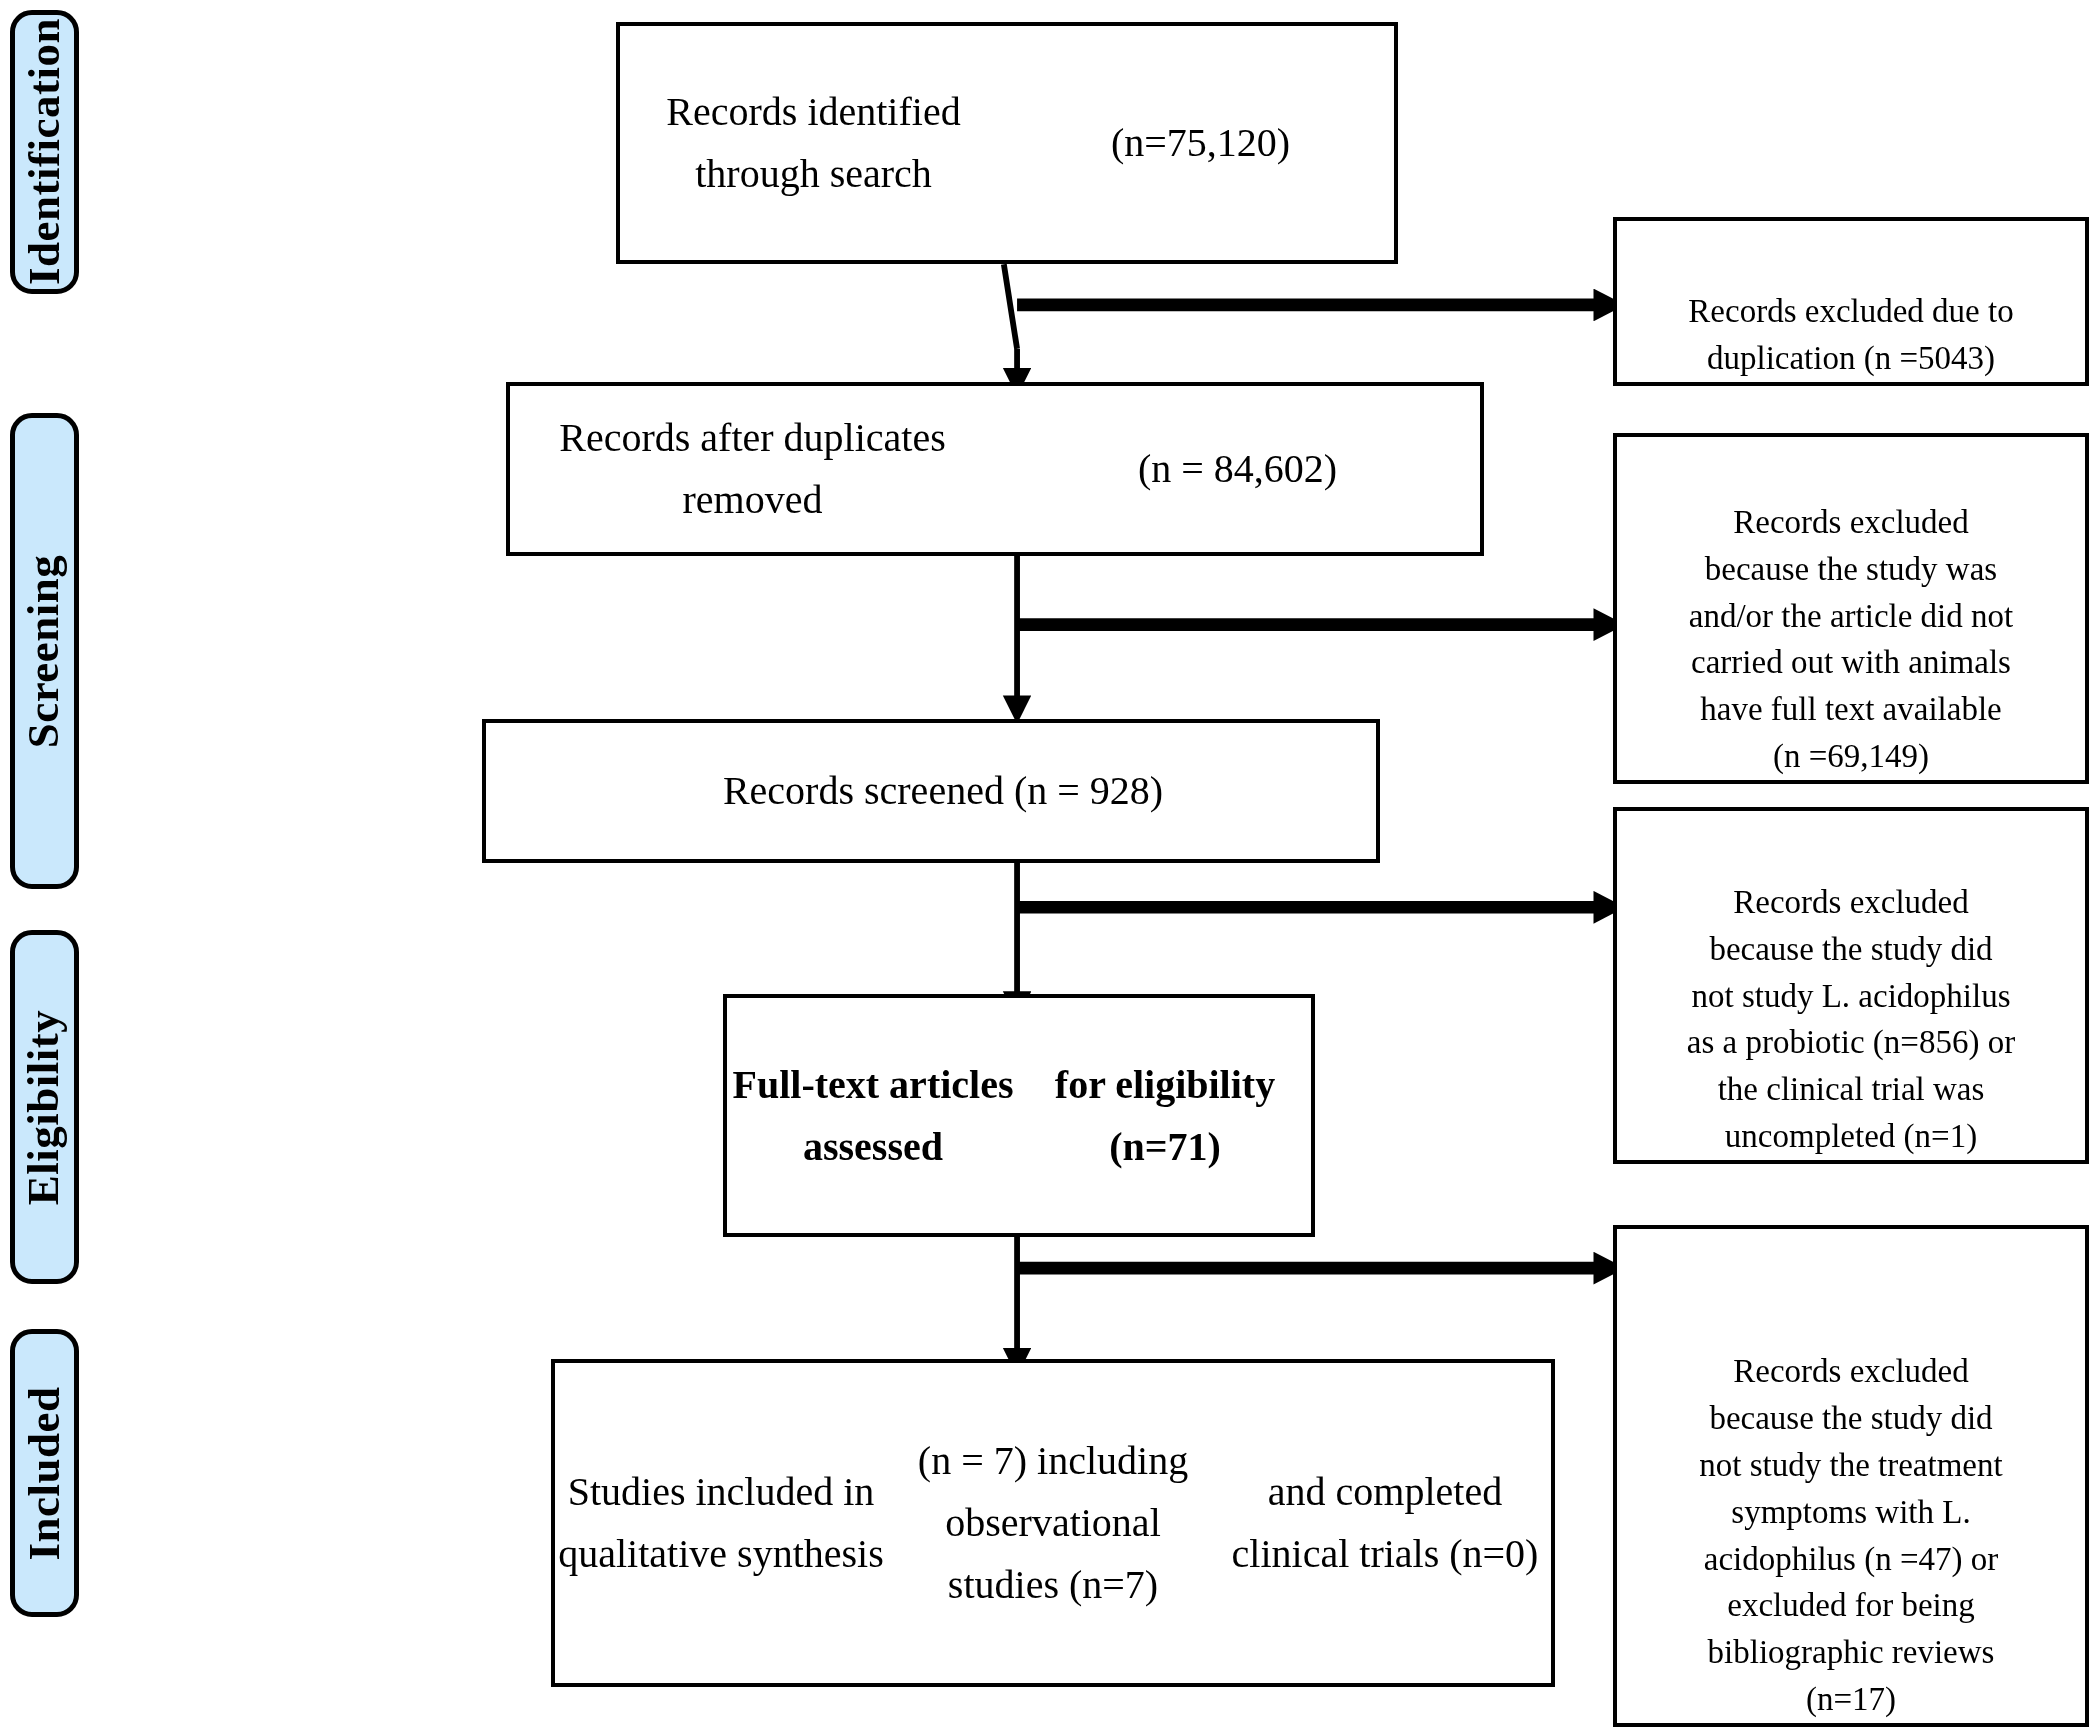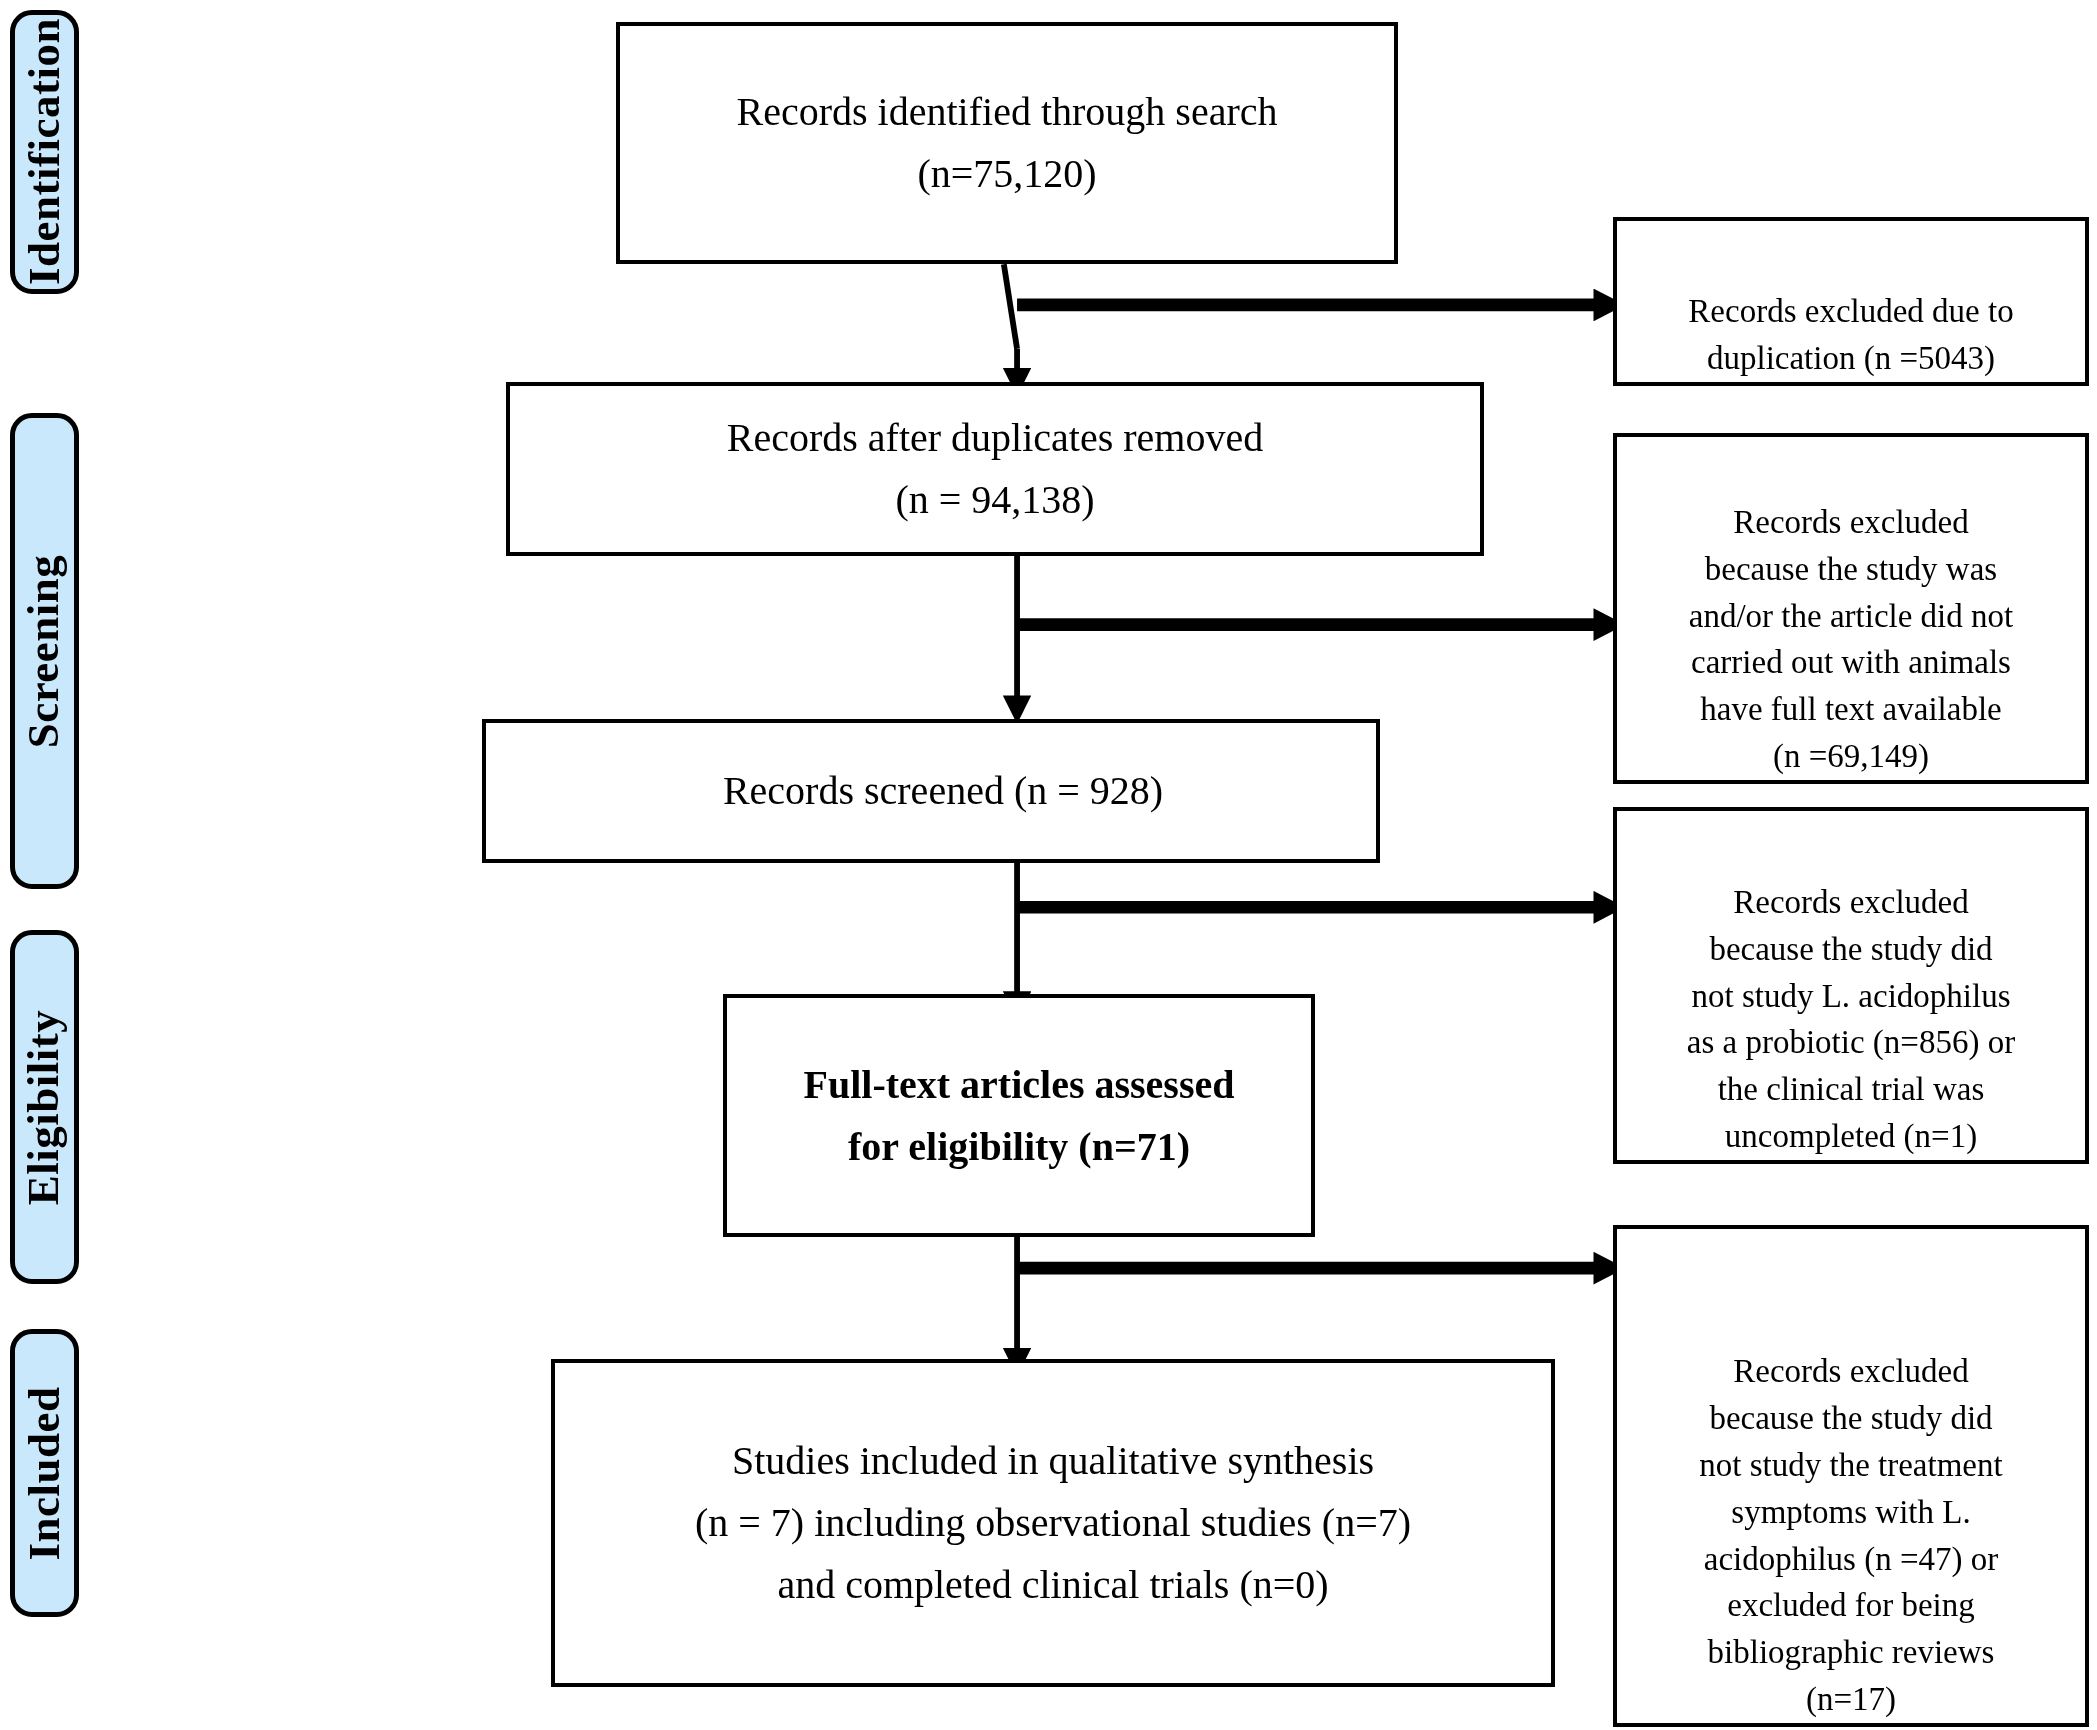--- a/index.html
+++ b/index.html
@@ -37,21 +37,21 @@
     letter-spacing: 0.5px;
     line-height: 1;
   }
   
   .flow-box {
     position: absolute;
     border: 4.8px solid #000000;
     background: #ffffff;
     box-sizing: border-box;
     display: flex;
-    flex-direction: column;
+    flex-direction: row;
     align-items: center;
     justify-content: center;
     text-align: center;
     font-size: 40px;
     line-height: 1.55;
   }
   .flow-box .line { display: block; width: 100%; }
   .side-box {
     position: absolute;
     border: 4.8px solid #000000;
@@ -128,21 +128,21 @@
     <path d="M1925,2400 L3020,2400" stroke="#000000" stroke-width="24" fill="none" marker-end="url(#arrowFat)"></path>
   </svg>
 
   <div class="flow-box" style="left:616px; top:22px; width:782px; height:242px;">
     <span class="line">Records identified through search</span>
     <span class="line">(n=75,120)</span>
   </div>
 
   <div class="flow-box" style="left:506px; top:382px; width:978px; height:174px;">
     <span class="line">Records after duplicates removed</span>
-    <span class="line">(n = 94,138)</span>
+    <span class="line">(n = 84,602)</span>
   </div>
 
   <div class="flow-box" style="left:482px; top:719px; width:898px; height:144px;padding-left:24px;">
     <span class="line">Records screened (n = 928)</span>
   </div>
 
   <div class="flow-box" style="left:723px; top:994px; width:592px; height:243px;font-weight:bold;">
     <span class="line">Full-text articles assessed</span>
     <span class="line">for eligibility (n=71)</span>
   </div>

